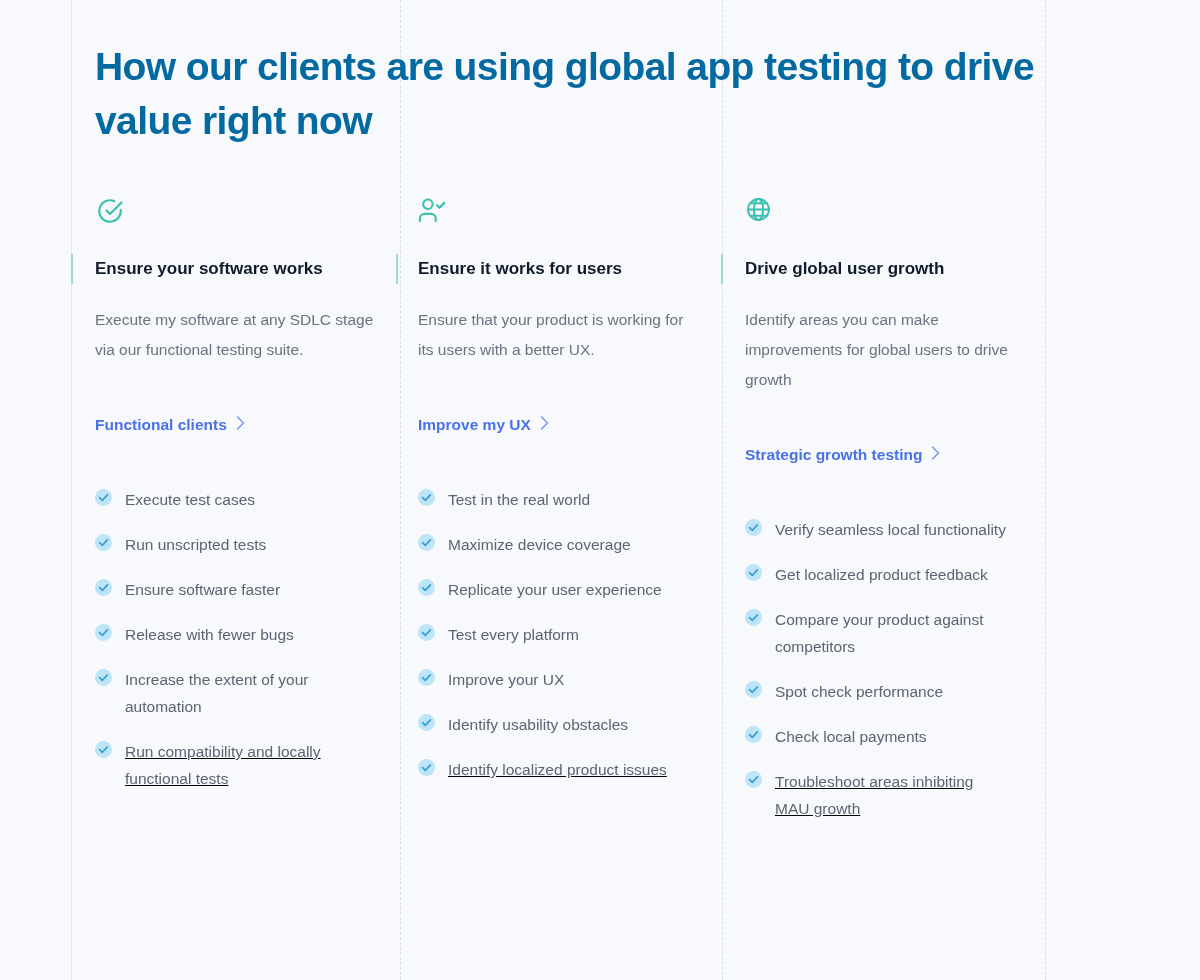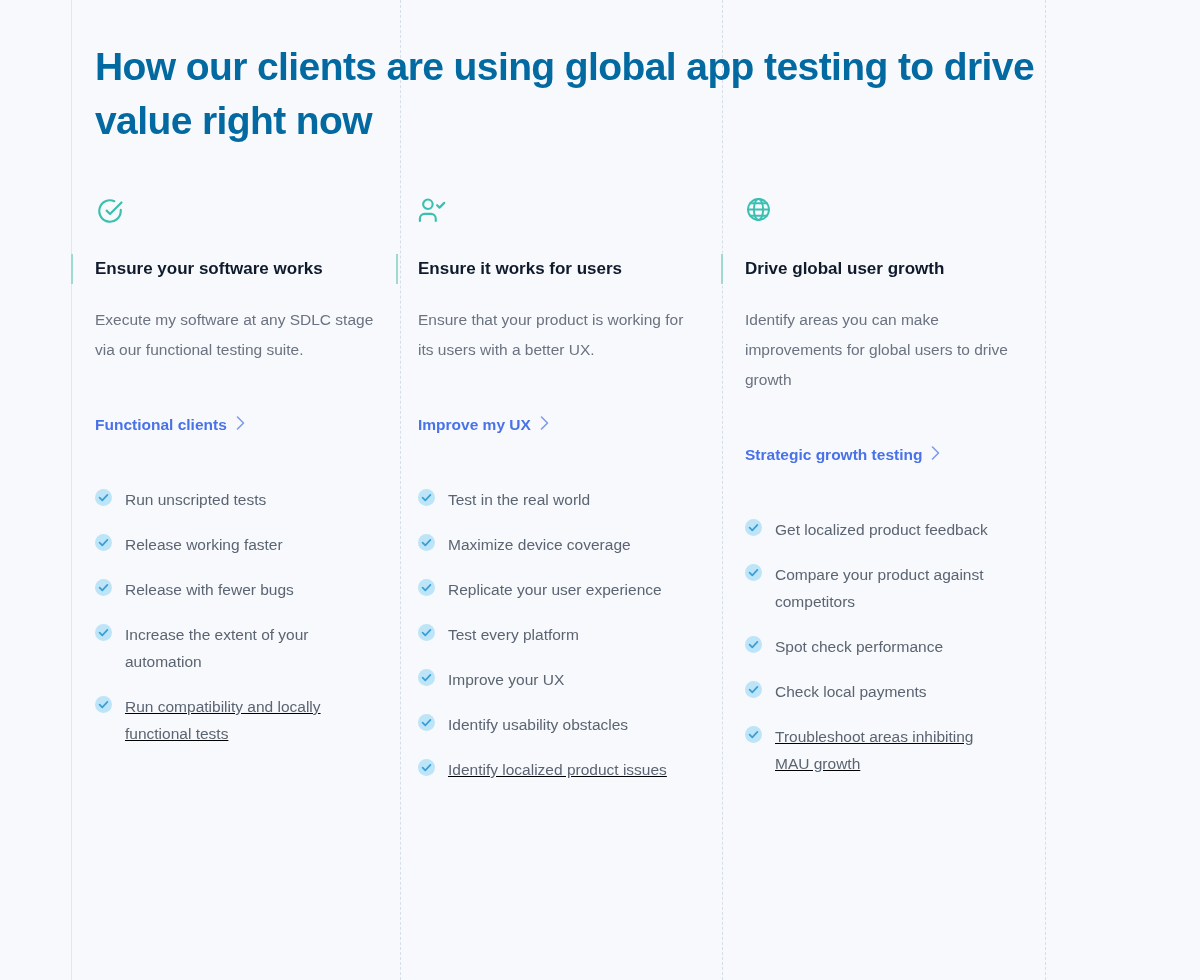--- a/index.html
+++ b/index.html
@@ -180,30 +180,39 @@
       </a>
 
       <ul class="checklist">
         <li class="check-item">
           <span class="check-ico">
             <svg width="17" height="17" viewBox="0 0 17 17">
                 <circle cx="8.5" cy="8.5" r="8.5" fill="#bde4f7"></circle>
                 <polyline points="4.6,8.7 7.3,11.3 12.4,5.9" fill="none" stroke="#3a9ed6" stroke-width="1.7" stroke-linecap="round" stroke-linejoin="round"></polyline>
               </svg>
           </span>
+          <span class="check-text">Execute test cases</span>
+        </li>
+        <li class="check-item">
+          <span class="check-ico">
+            <svg width="17" height="17" viewBox="0 0 17 17">
+                <circle cx="8.5" cy="8.5" r="8.5" fill="#bde4f7"></circle>
+                <polyline points="4.6,8.7 7.3,11.3 12.4,5.9" fill="none" stroke="#3a9ed6" stroke-width="1.7" stroke-linecap="round" stroke-linejoin="round"></polyline>
+              </svg>
+          </span>
           <span class="check-text">Run unscripted tests</span>
         </li>
         <li class="check-item">
           <span class="check-ico">
             <svg width="17" height="17" viewBox="0 0 17 17">
                 <circle cx="8.5" cy="8.5" r="8.5" fill="#bde4f7"></circle>
                 <polyline points="4.6,8.7 7.3,11.3 12.4,5.9" fill="none" stroke="#3a9ed6" stroke-width="1.7" stroke-linecap="round" stroke-linejoin="round"></polyline>
               </svg>
           </span>
-          <span class="check-text">Release working faster</span>
+          <span class="check-text">Ensure software faster</span>
         </li>
         <li class="check-item">
           <span class="check-ico">
             <svg width="17" height="17" viewBox="0 0 17 17">
                 <circle cx="8.5" cy="8.5" r="8.5" fill="#bde4f7"></circle>
                 <polyline points="4.6,8.7 7.3,11.3 12.4,5.9" fill="none" stroke="#3a9ed6" stroke-width="1.7" stroke-linecap="round" stroke-linejoin="round"></polyline>
               </svg>
           </span>
           <span class="check-text">Release with fewer bugs</span>
         </li>
@@ -348,20 +357,29 @@
       </a>
 
       <ul class="checklist">
         <li class="check-item">
           <span class="check-ico">
             <svg width="17" height="17" viewBox="0 0 17 17">
                 <circle cx="8.5" cy="8.5" r="8.5" fill="#bde4f7"></circle>
                 <polyline points="4.6,8.7 7.3,11.3 12.4,5.9" fill="none" stroke="#3a9ed6" stroke-width="1.7" stroke-linecap="round" stroke-linejoin="round"></polyline>
               </svg>
           </span>
+          <span class="check-text">Verify seamless local functionality</span>
+        </li>
+        <li class="check-item">
+          <span class="check-ico">
+            <svg width="17" height="17" viewBox="0 0 17 17">
+                <circle cx="8.5" cy="8.5" r="8.5" fill="#bde4f7"></circle>
+                <polyline points="4.6,8.7 7.3,11.3 12.4,5.9" fill="none" stroke="#3a9ed6" stroke-width="1.7" stroke-linecap="round" stroke-linejoin="round"></polyline>
+              </svg>
+          </span>
           <span class="check-text">Get localized product feedback</span>
         </li>
         <li class="check-item">
           <span class="check-ico">
             <svg width="17" height="17" viewBox="0 0 17 17">
                 <circle cx="8.5" cy="8.5" r="8.5" fill="#bde4f7"></circle>
                 <polyline points="4.6,8.7 7.3,11.3 12.4,5.9" fill="none" stroke="#3a9ed6" stroke-width="1.7" stroke-linecap="round" stroke-linejoin="round"></polyline>
               </svg>
           </span>
           <span class="check-text">Compare your product against competitors</span>

